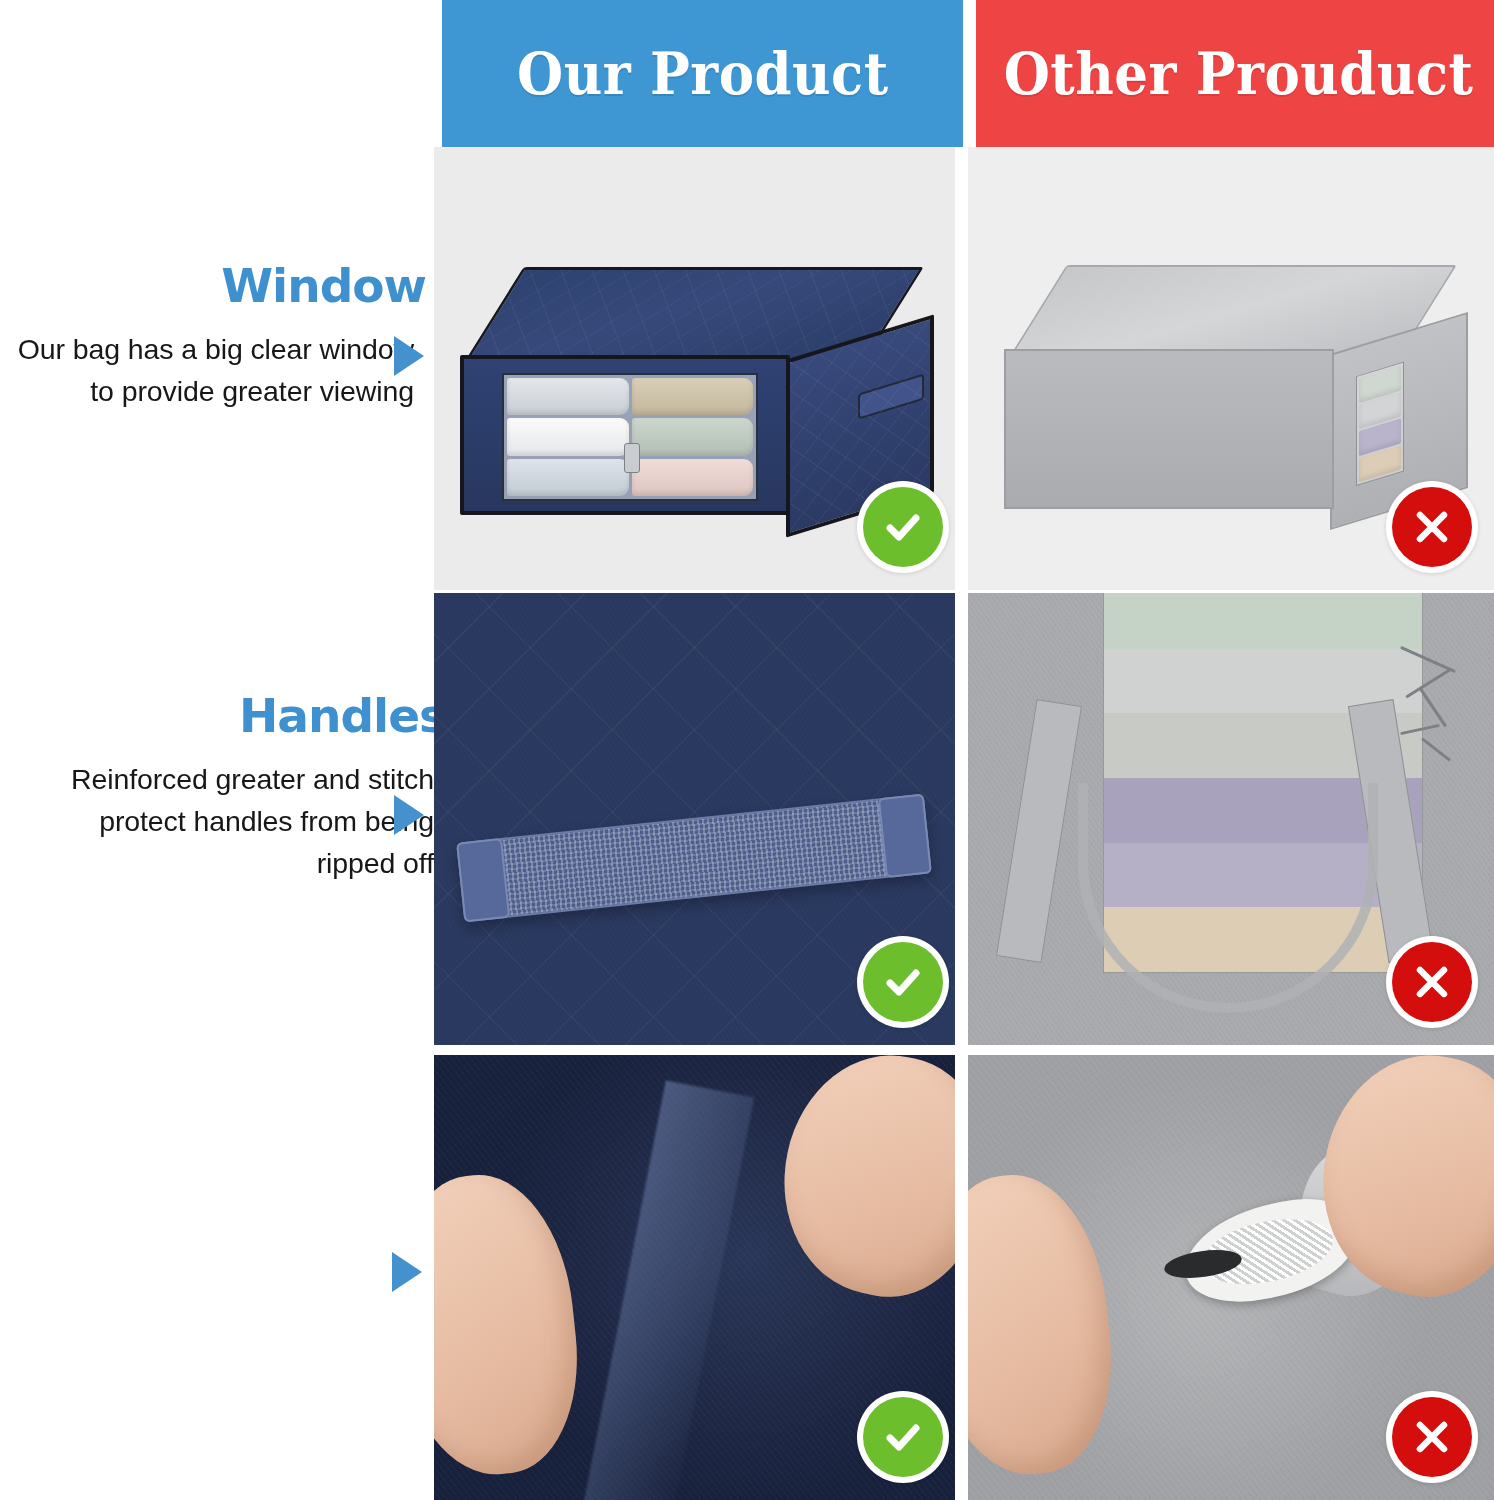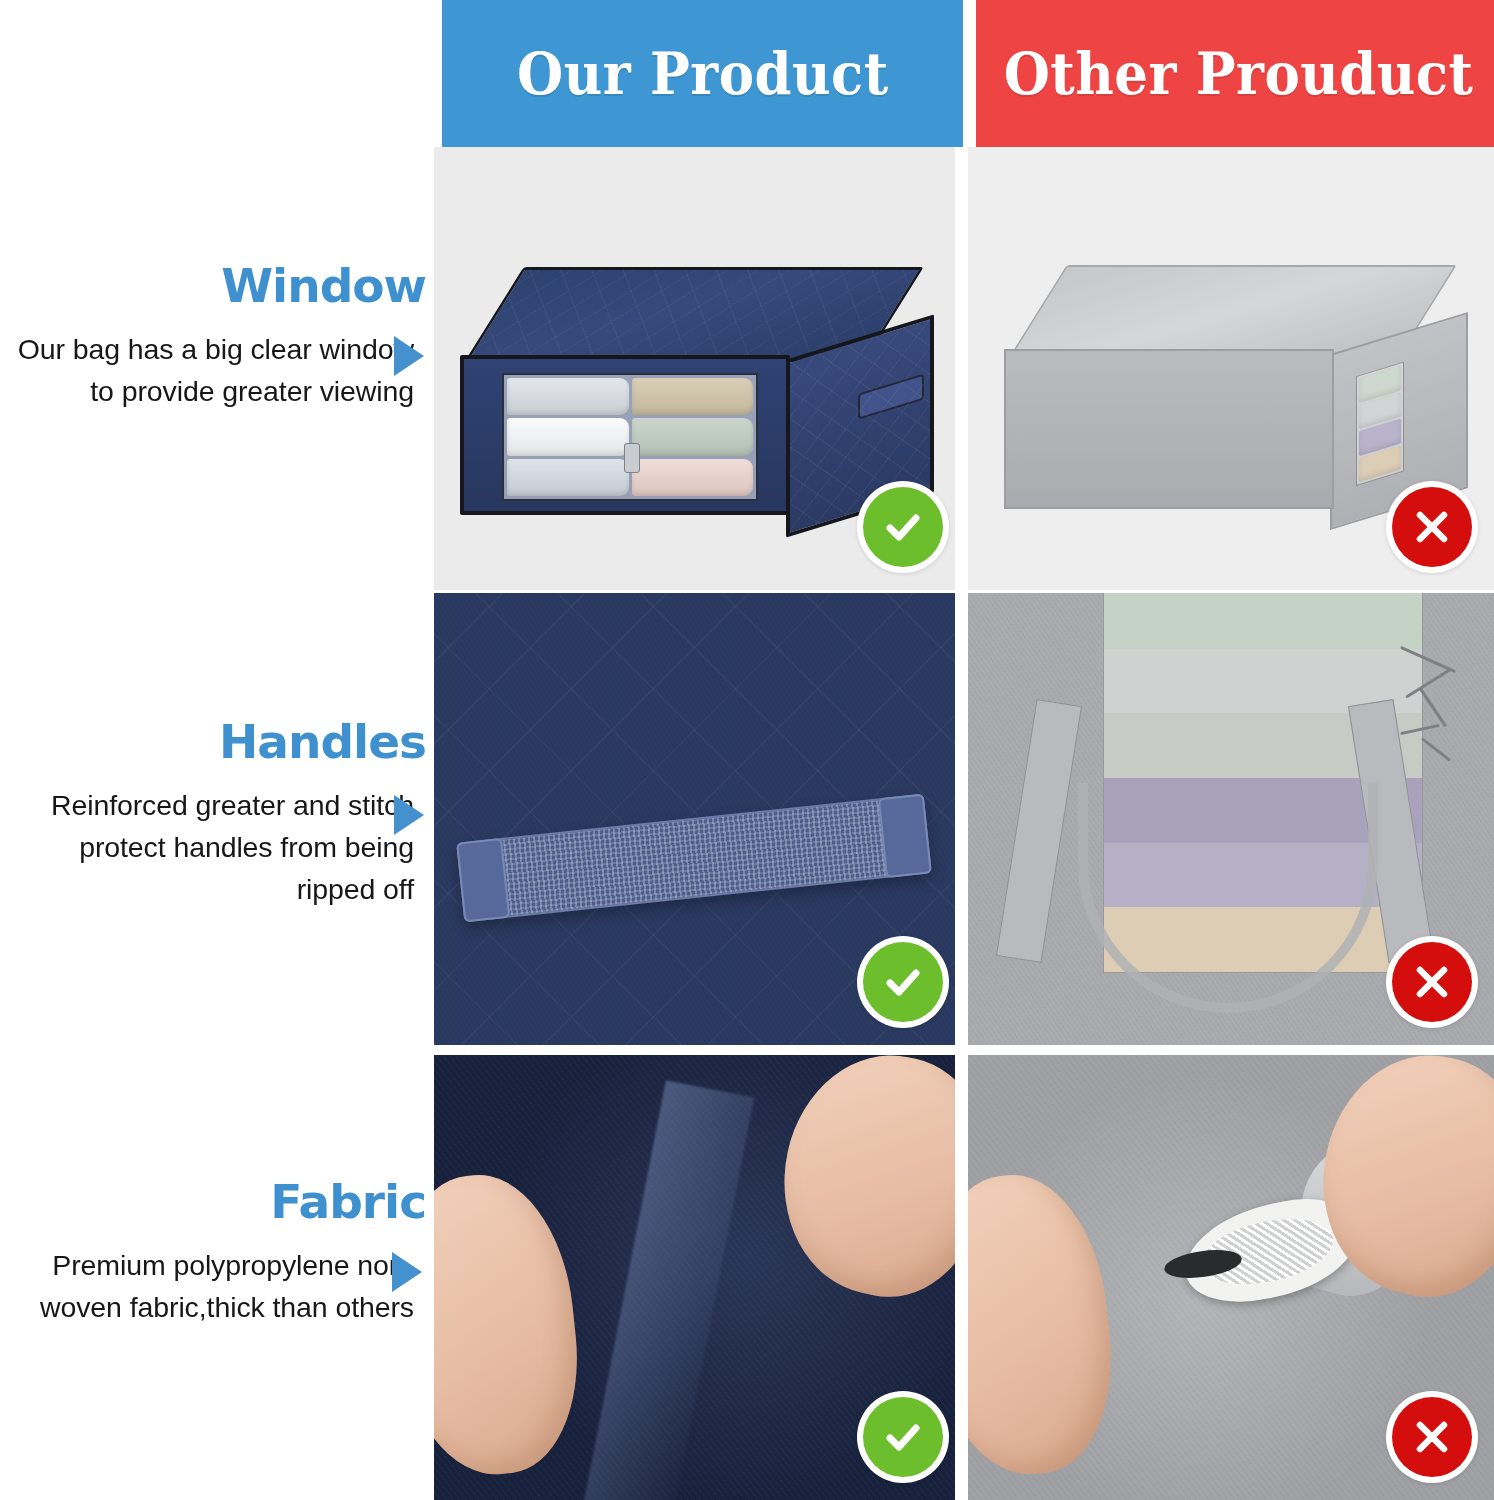--- a/index.html
+++ b/index.html
@@ -8,21 +8,21 @@
 
   .sheet { position:relative; width:1494px; height:1500px; background:#fff; }
 
   
   .desc-col { position:absolute; left:0; top:0; width:434px; height:1500px; background:#fff; }
   .feature {
     position:absolute; left:6px; width:420px;
     display:flex; flex-direction:column; justify-content:flex-start;text-align:right;
   }
   .feature.f1 { top:262px; }
-  .feature.f2 { top:718px; }
+  .feature.f2 { top:692px;margin-left:20px; }
   .feature.f3 { top:1178px; }
 
   .feature-title {
     font-family:"DejaVu Sans", sans-serif;
     font-weight:bold;
     font-size:47px;
     line-height:1.0;
     letter-spacing:-1px;
     color:#3E90CE;
     margin-bottom:20px;
@@ -306,24 +306,20 @@
     <div class="feature f1">
       <div class="feature-title">Window</div>
       <div class="feature-body">Our bag has a big clear window to provide greater viewing</div>
     </div>
 
     <div class="feature f2">
       <div class="feature-title">Handles</div>
       <div class="feature-body">Reinforced greater and stitch protect handles from being ripped off</div>
     </div>
 
-    <div class="feature f3">
-      <div class="feature-title">Fabric</div>
-      <div class="feature-body">Premium polypropylene non-woven fabric,thick than others</div>
-    </div>
 
     <div class="arrow a1"></div>
     <div class="arrow a2"></div>
     <div class="arrow a3"></div>
   </div>
 
   <div class="hdr hdr-our">
     <span>Our Product</span>
   </div>
   <div class="hdr hdr-other">

